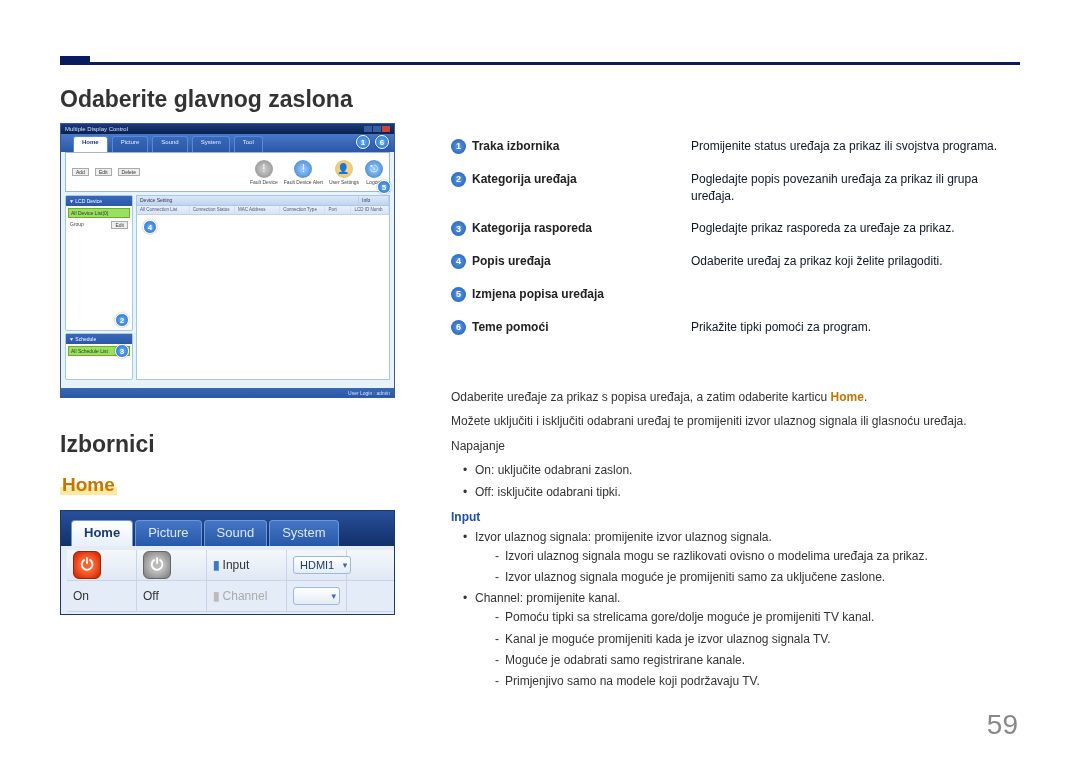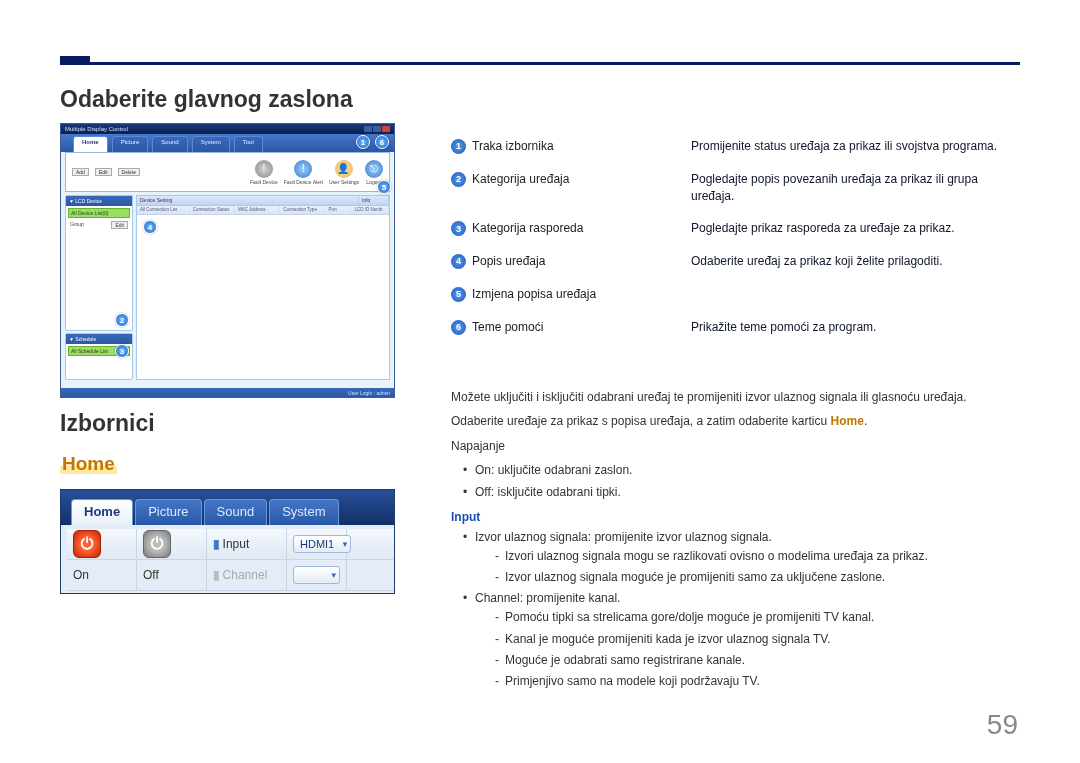--- a/index.html
+++ b/index.html
@@ -154,21 +154,21 @@
   
   .legend { margin-top: 52px; }
   .legend-row { display:flex; align-items:flex-start; margin-bottom: 16px; font-size:12px; line-height:1.4; }
   .legend-row .num {
     width:15px;height:15px;border-radius:50%;
     background:radial-gradient(#5a9aea,#1a58b8);
     color:#fff;font-size:9px;font-weight:bold;
     display:flex;align-items:center;justify-content:center;
     flex-shrink:0;margin-right:6px;margin-top:1px;
   }
-  .legend-row .term { width:176px; font-weight:400; color:#222; flex-shrink:0; }
+  .legend-row .term { width:176px; font-weight:700; color:#222; flex-shrink:0; }
   .legend-row .desc { flex:1; color:#0f172a;margin-left:43px; }
 
   .para { font-size:12px; color:#333; line-height:1.55; margin-bottom:6px; }
   .para .hl { color:#c37700; font-weight:600; }
   .bullet-list { padding-left:14px; font-size:12px; color:#333; line-height:1.6; }
   .bullet-list li { list-style:none; position:relative; padding-left:10px; margin-bottom:2px; }
   .bullet-list > li::before { content:"•"; position:absolute; left:-2px; color:#333; }
   .dash-list { padding-left:20px; }
   .dash-list li::before { content:"-"; left:0; }
   .blue-label { color:#1a4fb0; font-weight:600; font-size:12px; margin:8px 0 4px 0; }
@@ -266,21 +266,21 @@
             <span style="flex:.8">LCD ID Numb</span>
           </div>
           <span class="callout" style="top:24px;left:6px">4</span>
         </div>
       </div>
       <div class="status">
         <span>User Login : admin</span>
       </div>
     </div>
 
-    <h2 class="section" style="margin-top:12px">Izbornici</h2>
+    <h2 class="section" style="margin-top:33px">Izbornici</h2>
     <div style="height:6px"></div>
     <h3 class="sub">Home</h3>
 
     
     <div class="shot2">
       <div class="tabs">
         <span class="tab2 active">Home</span>
         <span class="tab2">Picture</span>
         <span class="tab2">Sound</span>
         <span class="tab2">System</span>
@@ -337,30 +337,30 @@
         <span class="term">Popis uređaja</span>
         <span class="desc">Odaberite uređaj za prikaz koji želite prilagoditi.</span>
       </div>
       <div class="legend-row">
         <span class="num">5</span>
         <span class="term">Izmjena popisa uređaja</span>
       </div>
       <div class="legend-row">
         <span class="num">6</span>
         <span class="term">Teme pomoći</span>
-        <span class="desc">Prikažite teme pomoći za program.</span>
+        <span class="desc">Prikažite tipki pomoći za program.</span>
       </div>
     </div>
 
     <div style="height:36px"></div>
 
-    <p class="para">Možete uključiti i isključiti odabrani uređaj te promijeniti izvor ulaznog signala ili glasnoću uređaja.</p>
     <p class="para">
       <span>Odaberite uređaje za prikaz s popisa uređaja, a zatim odaberite karticu </span><span class="hl">Home</span><span>.</span>
     </p>
+    <p class="para">Možete uključiti i isključiti odabrani uređaj te promijeniti izvor ulaznog signala ili glasnoću uređaja.</p>
     <p class="para">Napajanje</p>
 
     <ul class="bullet-list">
       <li><span class="hl">On</span><span>: uključite odabrani zaslon.</span></li>
       <li><span class="hl">Off</span><span>: isključite odabrani tipki.</span></li>
     </ul>
 
     <p class="blue-label">Input</p>
 
     <ul class="bullet-list">

